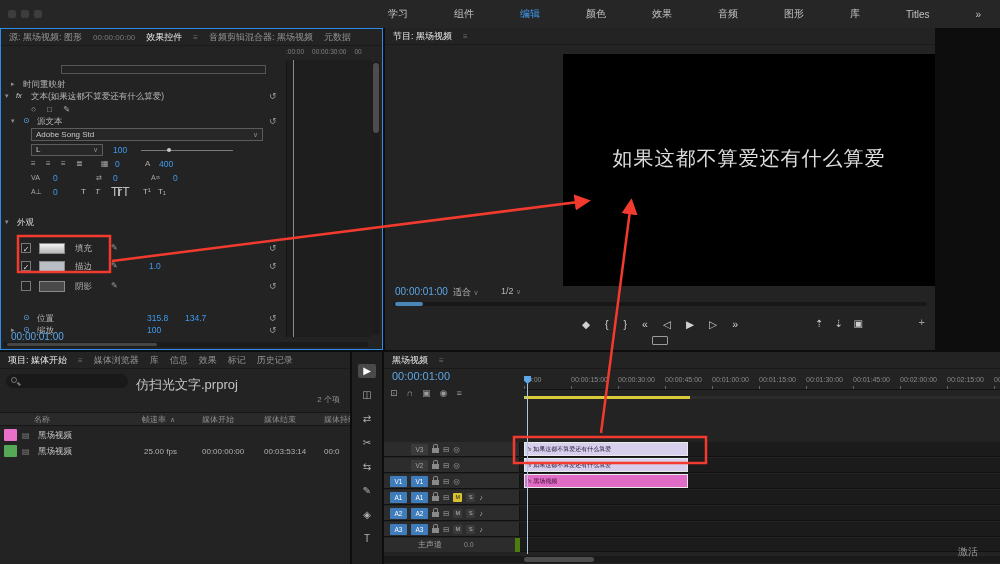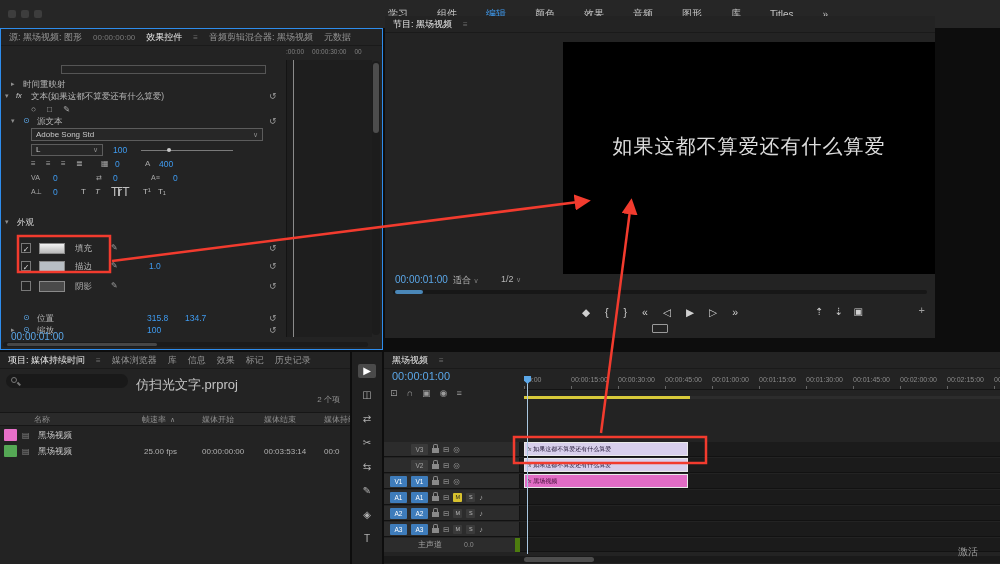--- a/index.html
+++ b/index.html
@@ -8,21 +8,21 @@
 #app{position:absolute;inset:0}
 .panel{position:absolute;background:#232323;overflow:hidden}
 .tabrow{position:absolute;top:0;left:0;right:0;height:17px;display:flex;align-items:center;gap:11px;padding:0 8px;font-size:9px;color:#949494;background:#232323;border-bottom:1px solid #1a1a1a;white-space:nowrap;overflow:hidden}
 .ptab.active{color:#eaeaea}
 .tabmenu{color:#6f6f6f;font-size:8px}
 .tabtc{color:#7a7a7a;font-size:8px}
 
 #topbar{position:absolute;top:0;left:0;width:1000px;height:28px;background:#262626}
 #winicons{position:absolute;left:8px;top:10px;display:flex;gap:5px}
 #winicons span{width:8px;height:8px;background:#3d3d3d;border-radius:2px;display:inline-block}
-#menubar-items{position:absolute;left:388px;top:0;height:28px;display:flex;align-items:center;gap:29px;font-size:10px;color:#c2c2c2}
+#menubar-items{position:absolute;left:388px;top:0;height:28px;display:flex;align-items:center;gap:46px;font-size:10px;color:#c2c2c2}
 .menu-item.active{color:#3f9bf0}
 
 #ec-panel{left:0;top:28px;width:383px;height:322px;border:1px solid #2e8ceb;z-index:5}
 #ec-header{position:absolute;top:17px;left:0;width:283px;height:15px;font-size:8.5px;display:flex;align-items:center;gap:8px;padding-left:8px;border-bottom:1px solid #1a1a1a;color:#c0c0c0}
 #ec-header .cliplink{color:#3f9bf0}
 #ec-miniruler{position:absolute;left:285px;top:19px;width:95px;font-size:6.5px;color:#808080;display:flex;gap:8px;white-space:nowrap}
 #ec-strip{position:absolute;left:285px;top:31px;bottom:12px;width:86px;background:#1e1e1e;border-left:1px solid #141414}
 #ec-playline{position:absolute;left:6px;top:0;bottom:0;width:1px;background:#8a8a8a}
 #ec-vscroll{position:absolute;right:2px;top:32px;bottom:14px;width:8px;background:#1c1c1c;border-radius:4px}
 #ec-vscroll .thumb{position:absolute;left:1px;top:2px;width:6px;height:70px;background:#4d4d4d;border-radius:3px}
@@ -41,21 +41,21 @@
 .swatch{position:absolute;width:26px;height:11px;top:1px;border:1px solid #8a8a8a}
 .swatch.fill{background:linear-gradient(#f2f2f2,#b9b9b9)}
 .swatch.stroke{background:#b8bec4}
 .swatch.shadow{background:#4a4a4a}
 .sliderline{position:absolute;top:6px;height:1px;background:#7a7a7a}
 .sliderknob{position:absolute;top:4px;width:4px;height:4px;border-radius:50%;background:#c9c9c9}
 #ec-tc{position:absolute;left:10px;top:302px;font-size:10px;color:#5ba7e8}
 #ec-hscroll{position:absolute;left:2px;right:14px;bottom:2px;height:5px;background:#1b1b1b;border-radius:3px}
 #ec-hscroll .thumb{position:absolute;left:4px;top:1px;width:150px;height:3px;background:#474747;border-radius:2px}
 
-#pm-panel{left:385px;top:16px;width:550px;height:322px}
+#pm-panel{left:385px;top:28px;width:550px;height:322px}
 #pm-video{position:absolute;left:178px;top:26px;width:372px;height:232px;background:#000;display:flex;align-items:center;justify-content:center}
 #pm-video .vtext{font-family:"Liberation Serif","DejaVu Serif",serif;font-size:20px;color:#dcdcdc;letter-spacing:1px;transform:translateY(-12px);white-space:nowrap}
 #pm-info{position:absolute;left:0;right:0;top:258px;height:14px;font-size:9px;color:#b5b5b5}
 #pm-info .tc{position:absolute;left:10px;color:#5ba7e8;font-size:10px}
 #pm-info .zoom{position:absolute;left:68px}
 #pm-info .res{position:absolute;left:116px}
 #pm-info .chev{color:#7d7d7d;font-size:7px}
 #pm-seek{position:absolute;left:8px;right:8px;top:274px;height:4px;background:#171717;border-radius:2px}
 #pm-seek .thumb{position:absolute;left:2px;top:0;width:28px;height:4px;background:#4a87b8;border-radius:2px}
 #pm-transport{position:absolute;left:0;right:0;top:288px;height:15px;display:flex;align-items:center;justify-content:center;gap:15px;font-size:10.5px;color:#cfcfcf}
@@ -314,21 +314,21 @@
       <span>⇡</span>
       <span>⇣</span>
       <span>▣</span>
     </div>
     <div id="pm-plus">+</div>
     <div id="pm-compare"></div>
   </div>
 
   <div id="proj-panel" class="panel">
     <div class="tabrow">
-      <span class="ptab active">项目: 媒体持续时间</span>
+      <span class="ptab active">项目: 媒体开始</span>
       <span class="tabmenu">≡</span>
       <span class="ptab">媒体浏览器</span>
       <span class="ptab">库</span>
       <span class="ptab">信息</span>
       <span class="ptab">效果</span>
       <span class="ptab">标记</span>
       <span class="ptab">历史记录</span>
     </div>
     <div id="proj-search">
       <span class="mag"></span>

